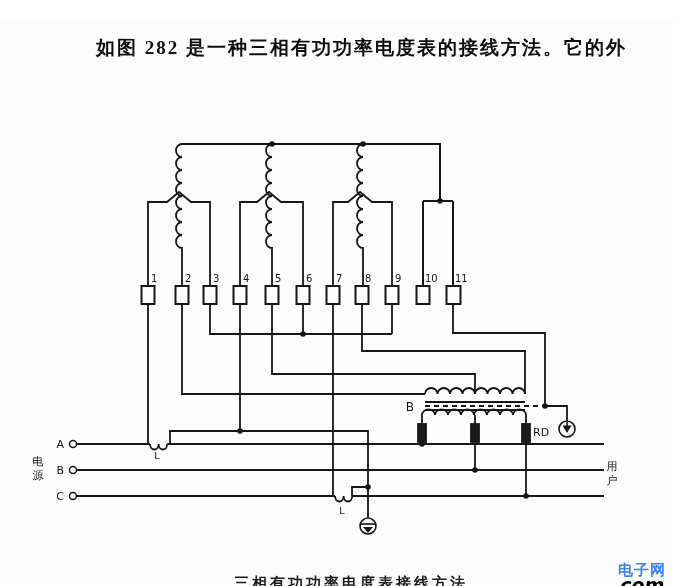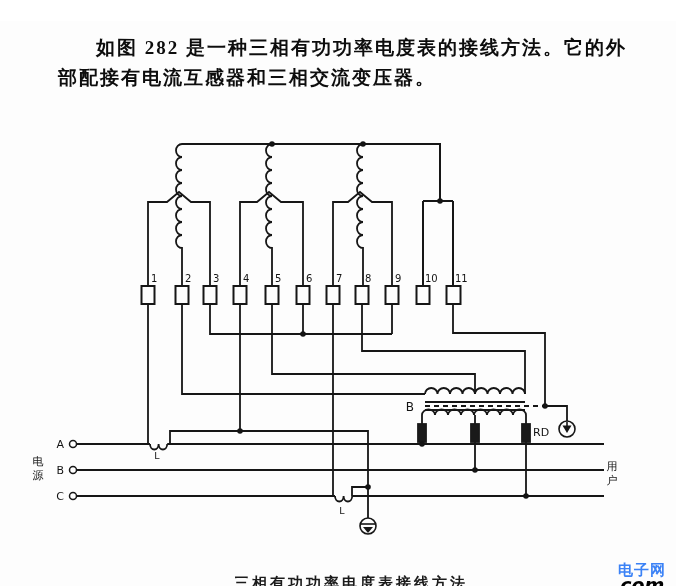--- a/index.html
+++ b/index.html
@@ -23,21 +23,20 @@
   .wm-com{position:absolute;left:77px;top:13px;font-size:19px;font-weight:800;
     font-style:italic;color:#000000;letter-spacing:0;}
 </style>
 </head>
 <body>
 
 <div class="page">
 
   <div class="para">
     <div class="l1">如图 282 是一种三相有功功率电度表的接线方法。它的外</div>
-    <div class="l2">部配接有电流互感器和三相交流变压器。</div>
   </div>
 
   <svg width="676" height="586" viewBox="0 0 676 586">
 
     <g stroke-width="2">
       <path d="M182,123 H440 V180"></path>
       <path d="M423,180 H453 M423,180 V265 M453,180 V265"></path>
     </g>
 
     <g stroke-width="1.8">

